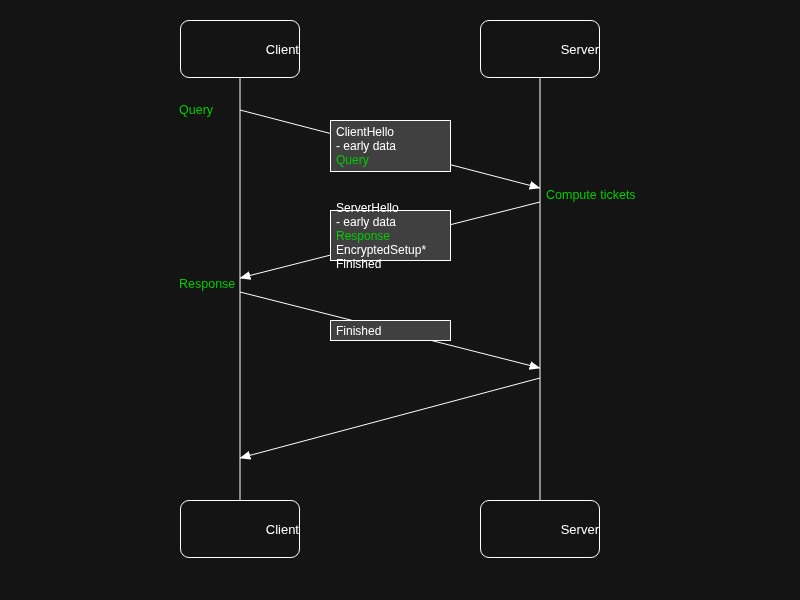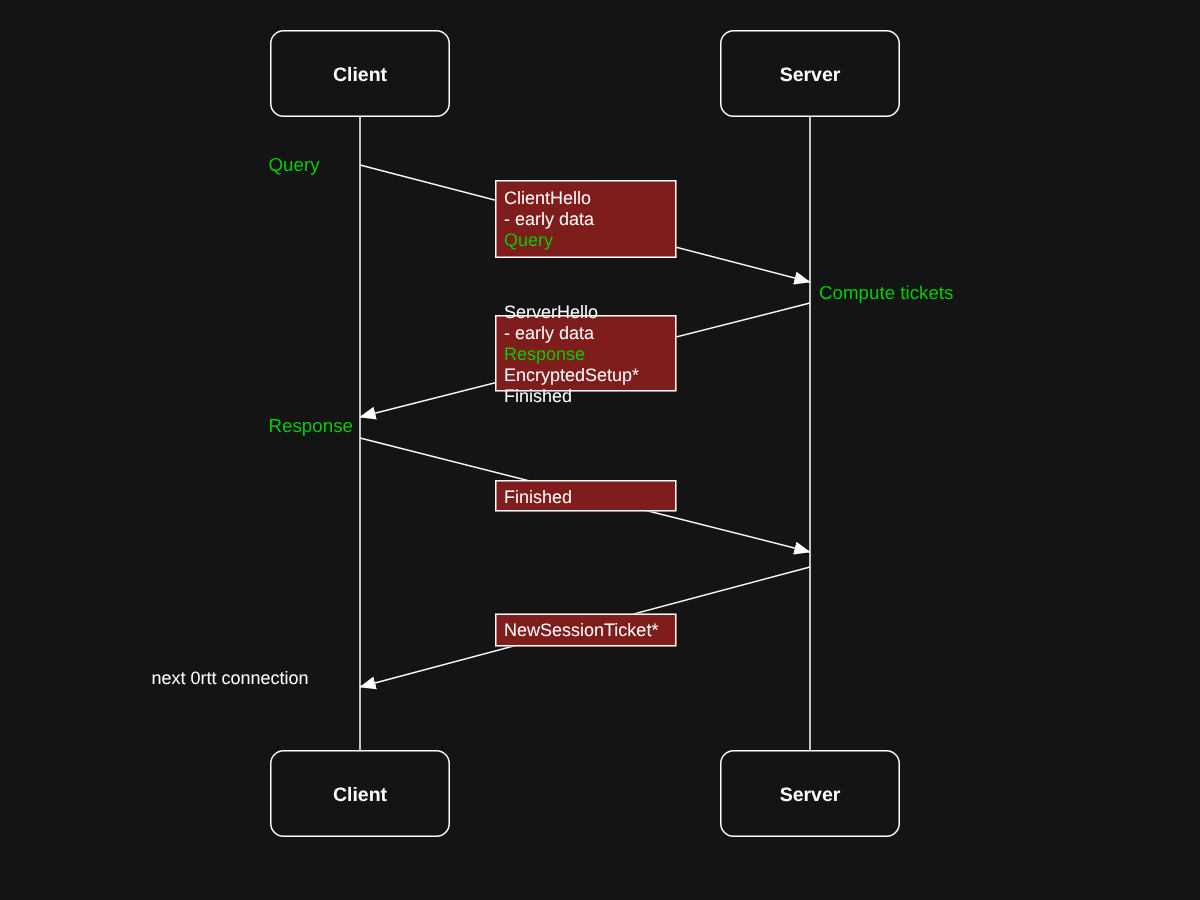--- a/index.html
+++ b/index.html
@@ -10,30 +10,30 @@
     color:#ffffff;
     position:relative;
     overflow:hidden;
   }
   .stage{position:absolute;left:0;top:0;width:800px;height:600px}
   svg.links{position:absolute;left:0;top:0;z-index:1}
   .actor{
     position:absolute;width:120px;height:58px;
     border:1.5px solid #ffffff;border-radius:9px;
     background:#141414;
-    display:flex;align-items:center;justify-content:center;
-    font-size:13px;z-index:2;box-sizing:border-box;font-weight:bold;
+    display:flex;align-items:center;justify-content:flex-end;
+    font-size:13px;z-index:2;box-sizing:border-box;
   }
   .actor-client-top{left:180px;top:20px}
   .actor-server-top{left:480px;top:20px}
   .actor-client-bottom{left:180px;top:500px}
   .actor-server-bottom{left:480px;top:500px}
   .msgbox{
     position:absolute;left:330px;width:121px;
-    border:1px solid #ffffff;background:#7f1d1d;
+    border:1px solid #ffffff;background:#404040;
     display:flex;flex-direction:column;justify-content:center;
     padding:0 5px;font-size:12px;line-height:14px;
     box-sizing:border-box;z-index:2;white-space:nowrap;
   }
   .msgbox-1{top:120px;height:52px}
   .msgbox-2{top:210px;height:51px}
   .msgbox-3{top:320px;height:21px}
   .msgbox-4{top:409px;height:22px}
   .green{color:#00cc00}
   .sidelabel{position:absolute;font-size:12.5px;line-height:14px;z-index:2;white-space:nowrap}
@@ -88,26 +88,22 @@
     <span>EncryptedSetup*</span>
     <span>Finished</span>
   </div>
 
   <div class="sidelabel green label-response">Response</div>
 
   <div class="msgbox msgbox-3">
     <span>Finished</span>
   </div>
 
-  <div class="msgbox msgbox-4">
-    <span>NewSessionTicket*</span>
-  </div>
 
   <div class="note">
-    <div>next 0rtt connection</div>
   </div>
 
   <div class="actor actor-client-bottom">
     <span>Client</span>
   </div>
   <div class="actor actor-server-bottom">
     <span>Server</span>
   </div>
 
 </div>

